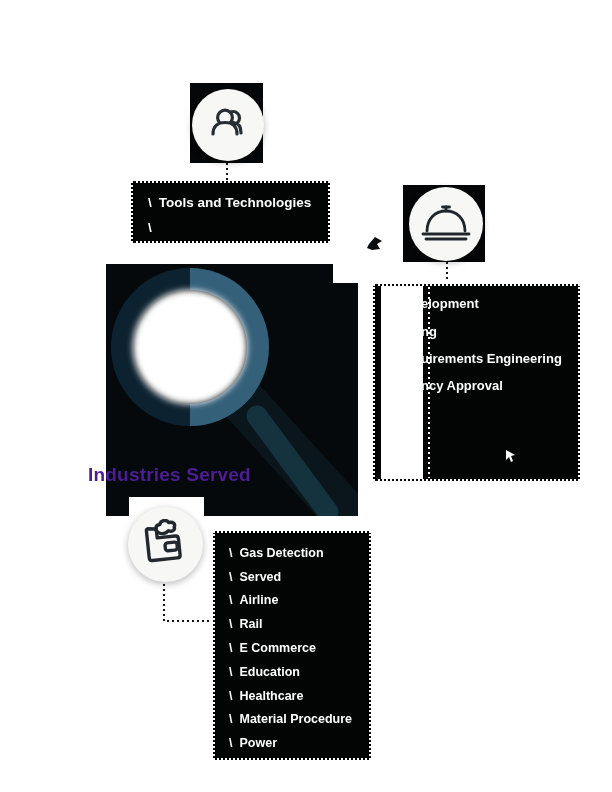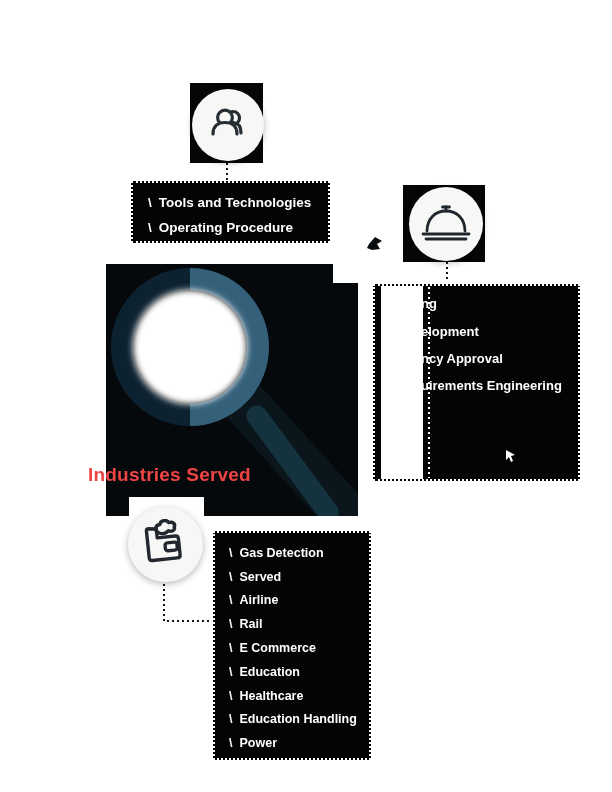--- a/index.html
+++ b/index.html
@@ -39,21 +39,21 @@
   .right-box{padding-top:4px;}
   .right-box .row{height:27.4px;font-size:13px;padding-left:46px;}
   .white-stripe{position:absolute;top:0;bottom:0;left:6px;width:42px;background:#ffffff;}
 
   .bottom-box{padding-top:8px;}
   .bottom-box .row{height:23.8px;font-size:12.5px;padding-left:14px;}
 
   
   .panel-svg{position:absolute;left:106px;top:264px;}
   .panel-title{
-    position:absolute;left:88px;top:464px;color:#ef4444;
+    position:absolute;left:88px;top:464px;color:#4c1d95;
     font-size:19px;font-weight:700;letter-spacing:.2px;z-index:3;
   }
   svg{display:block;}
 </style>
 </head>
 <body>
 
 <div class="tile" style="left:190px;top:83px;width:73px;height:80px;"></div>
 <div class="icon-circle" style="left:192px;top:89px;width:72px;height:72px;">
   <span>
@@ -67,21 +67,20 @@
 </div>
 <div class="vdot" style="left:226px;top:163px;height:18px;"></div>
 
 <div class="dark-box top-box" style="left:131px;top:181px;width:199px;height:62px;">
   <div class="row">
     <span class="bullet">\</span>
     <span>Tools and Technologies</span>
   </div>
   <div class="row">
     <span class="bullet">\</span>
-    <span>Operating Procedure</span>
   </div>
 </div>
 
 <svg class="panel-svg" width="252" height="252" viewBox="0 0 252 252">
   <defs>
     <filter id="lensblur" x="-30%" y="-30%" width="160%" height="160%">
       <feGaussianBlur stdDeviation="3.2"></feGaussianBlur>
     </filter>
   </defs>
 
@@ -115,30 +114,30 @@
       <path d="M 9,30 C 9,18 17,10 28,10 C 39,10 47,18 47,30"></path>
       <path d="M 5,33 H 51"></path>
       <path d="M 8,38 H 48"></path>
     </svg>
   </span>
 </div>
 <div class="vdot" style="left:446px;top:262px;height:20px;"></div>
 
 <div class="dark-box right-box" style="left:373px;top:284px;width:207px;height:197px;">
   <div class="row">
+      <span>elopment</span>
+    </div>
+  <div class="row">
       <span>ng</span>
     </div>
   <div class="row">
-      <span>elopment</span>
+      <span>uirements Engineering</span>
     </div>
   <div class="row">
       <span>ncy Approval</span>
-    </div>
-  <div class="row">
-      <span>uirements Engineering</span>
     </div>
   <div class="white-stripe"></div>
 </div>
 
 <div class="vdot white" style="left:428px;top:287px;height:191px;z-index:4;"></div>
 
 <svg class="abs" style="left:505px;top:450px;z-index:5;" width="11" height="13" viewBox="0 0 11 13">
   <polygon points="1,0 10,5 6,6 8,11 6,12 4,7 1,10" fill="#ffffff"></polygon>
 </svg>
 
@@ -181,19 +180,19 @@
   <div class="row">
     <span class="bullet">\</span>
     <span>Education</span>
   </div>
   <div class="row">
     <span class="bullet">\</span>
     <span>Healthcare</span>
   </div>
   <div class="row">
     <span class="bullet">\</span>
-    <span>Education Handling</span>
+    <span>Material Procedure</span>
   </div>
   <div class="row">
     <span class="bullet">\</span>
     <span>Power</span>
   </div>
 </div>
 
 </body></html>

